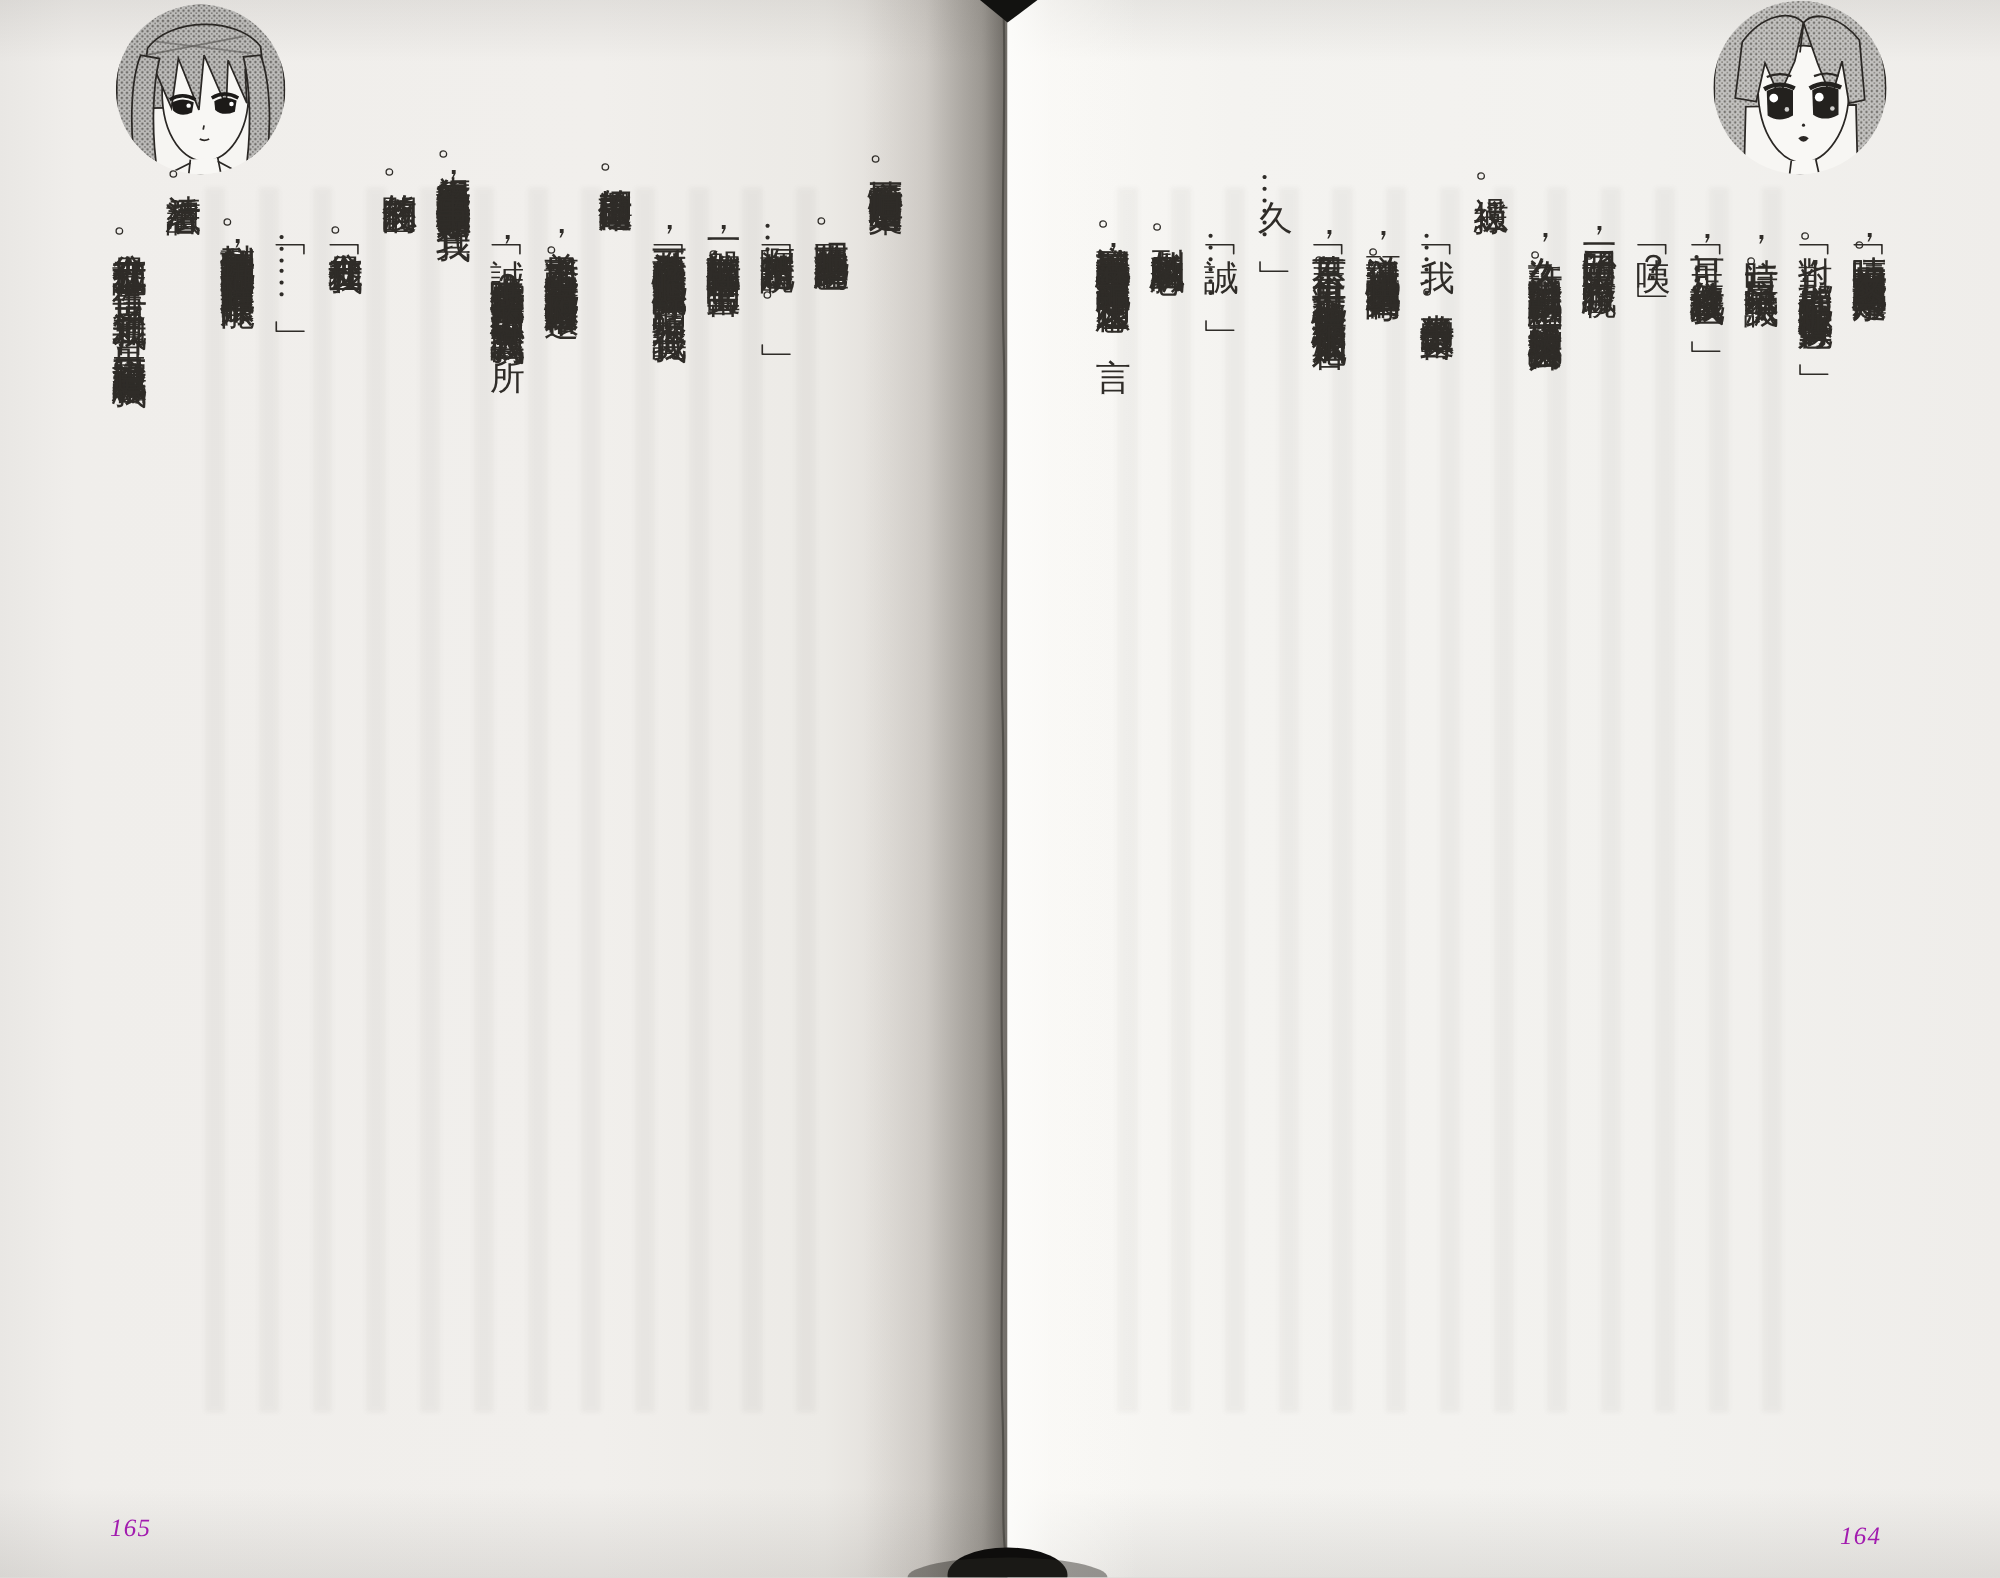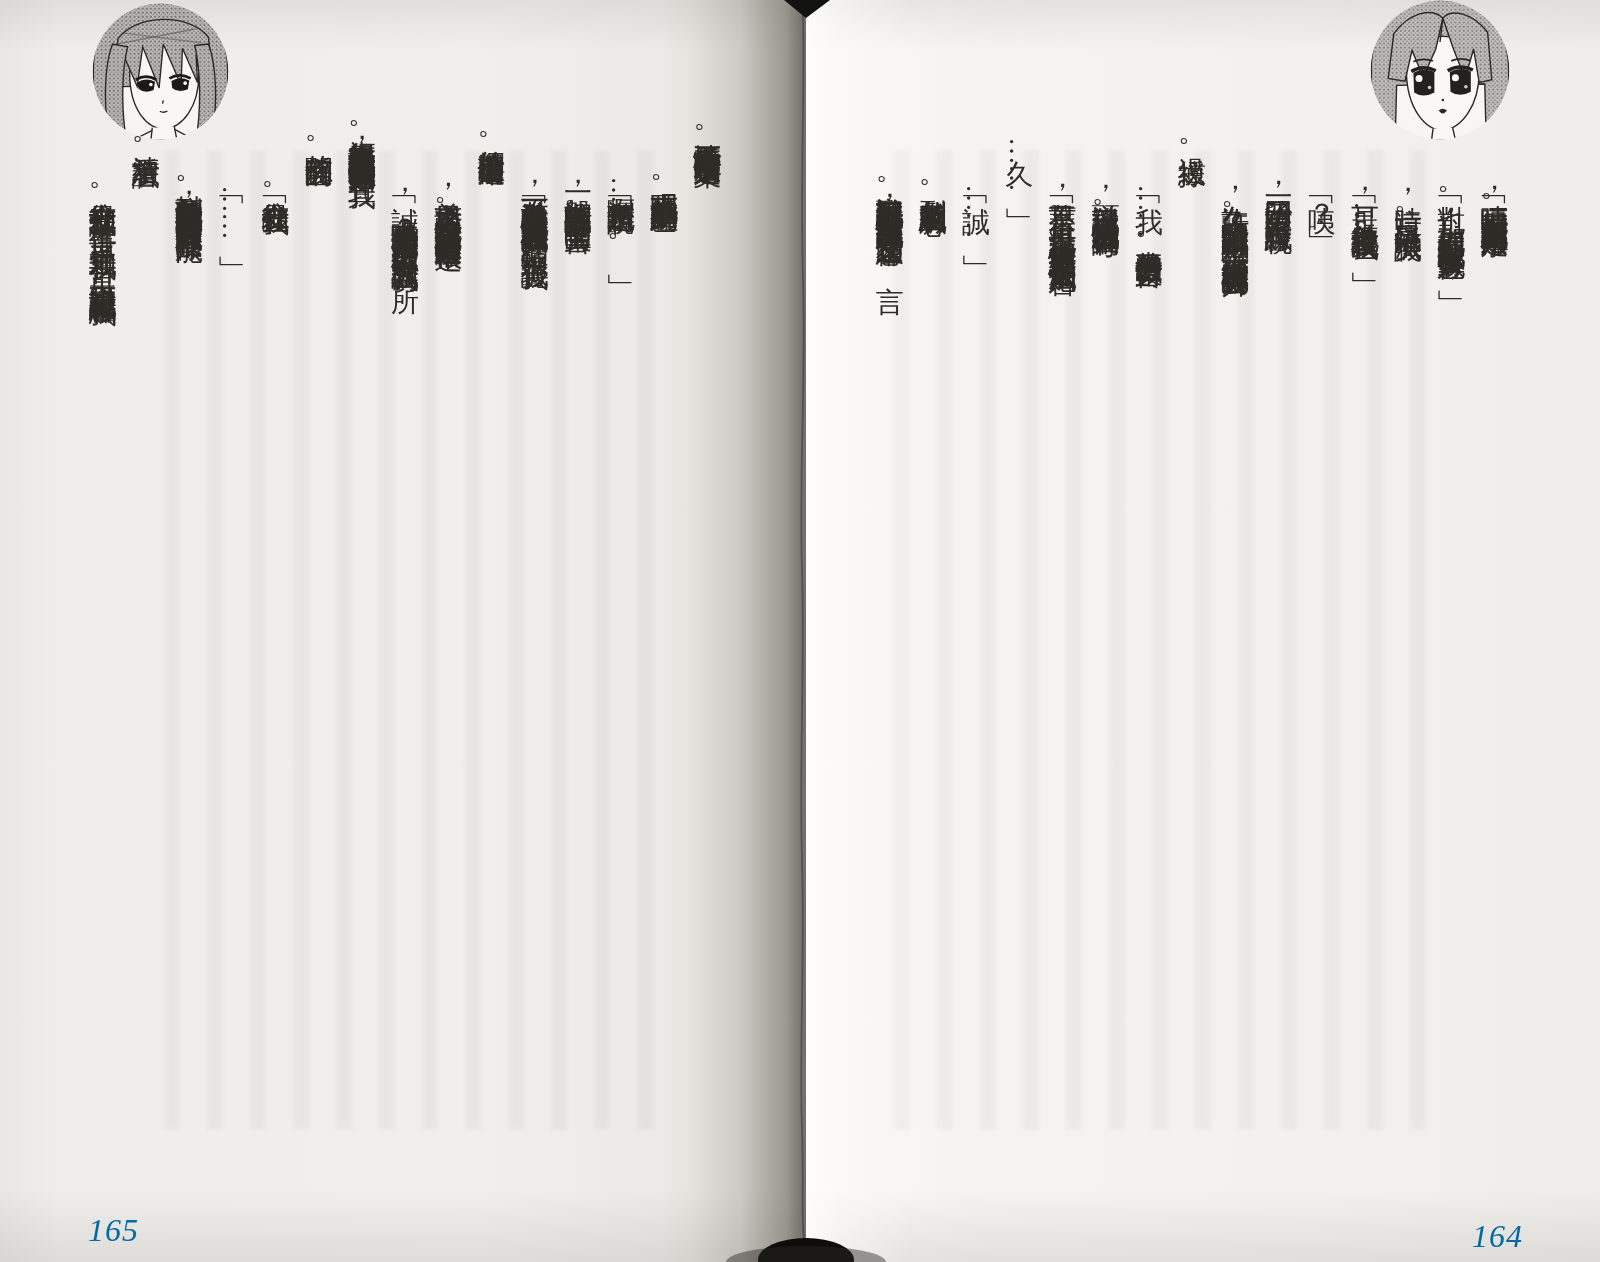--- a/index.html
+++ b/index.html
@@ -27,21 +27,21 @@
     background:linear-gradient(90deg,rgba(252,252,250,.95) 0%,rgba(250,249,246,.5) 34%,rgba(248,247,244,0) 100%);}
   
   .page-text{position:absolute;top:138px;height:1124px;width:648px;
     writing-mode:vertical-rl;text-orientation:mixed;
     font-size:28px;letter-spacing:-1px;color:#2f2c28;}
   .page-text .tcol{line-height:43.2px;}
   .page-text .tcol.indent{padding-top:48px;}
   .pt-right{right:84px;}
   .pt-left{right:871px;}
   
-  .pagenum{position:absolute;font-style:italic;font-size:32px;color:#0369a1;
+  .pagenum{position:absolute;font-style:italic;font-size:20px;color:#a21caf;
     letter-spacing:1px;}
   .pn-left{left:88px;top:1212px;}
   .pn-right{left:1472px;top:1218px;}
   
   .portrait{position:absolute;}
   .por-left{left:92px;top:3px;width:137px;height:137px;}
   .por-right{left:1370px;top:0px;width:140px;height:140px;}
   svg{display:block;}
 </style>
 </head>

